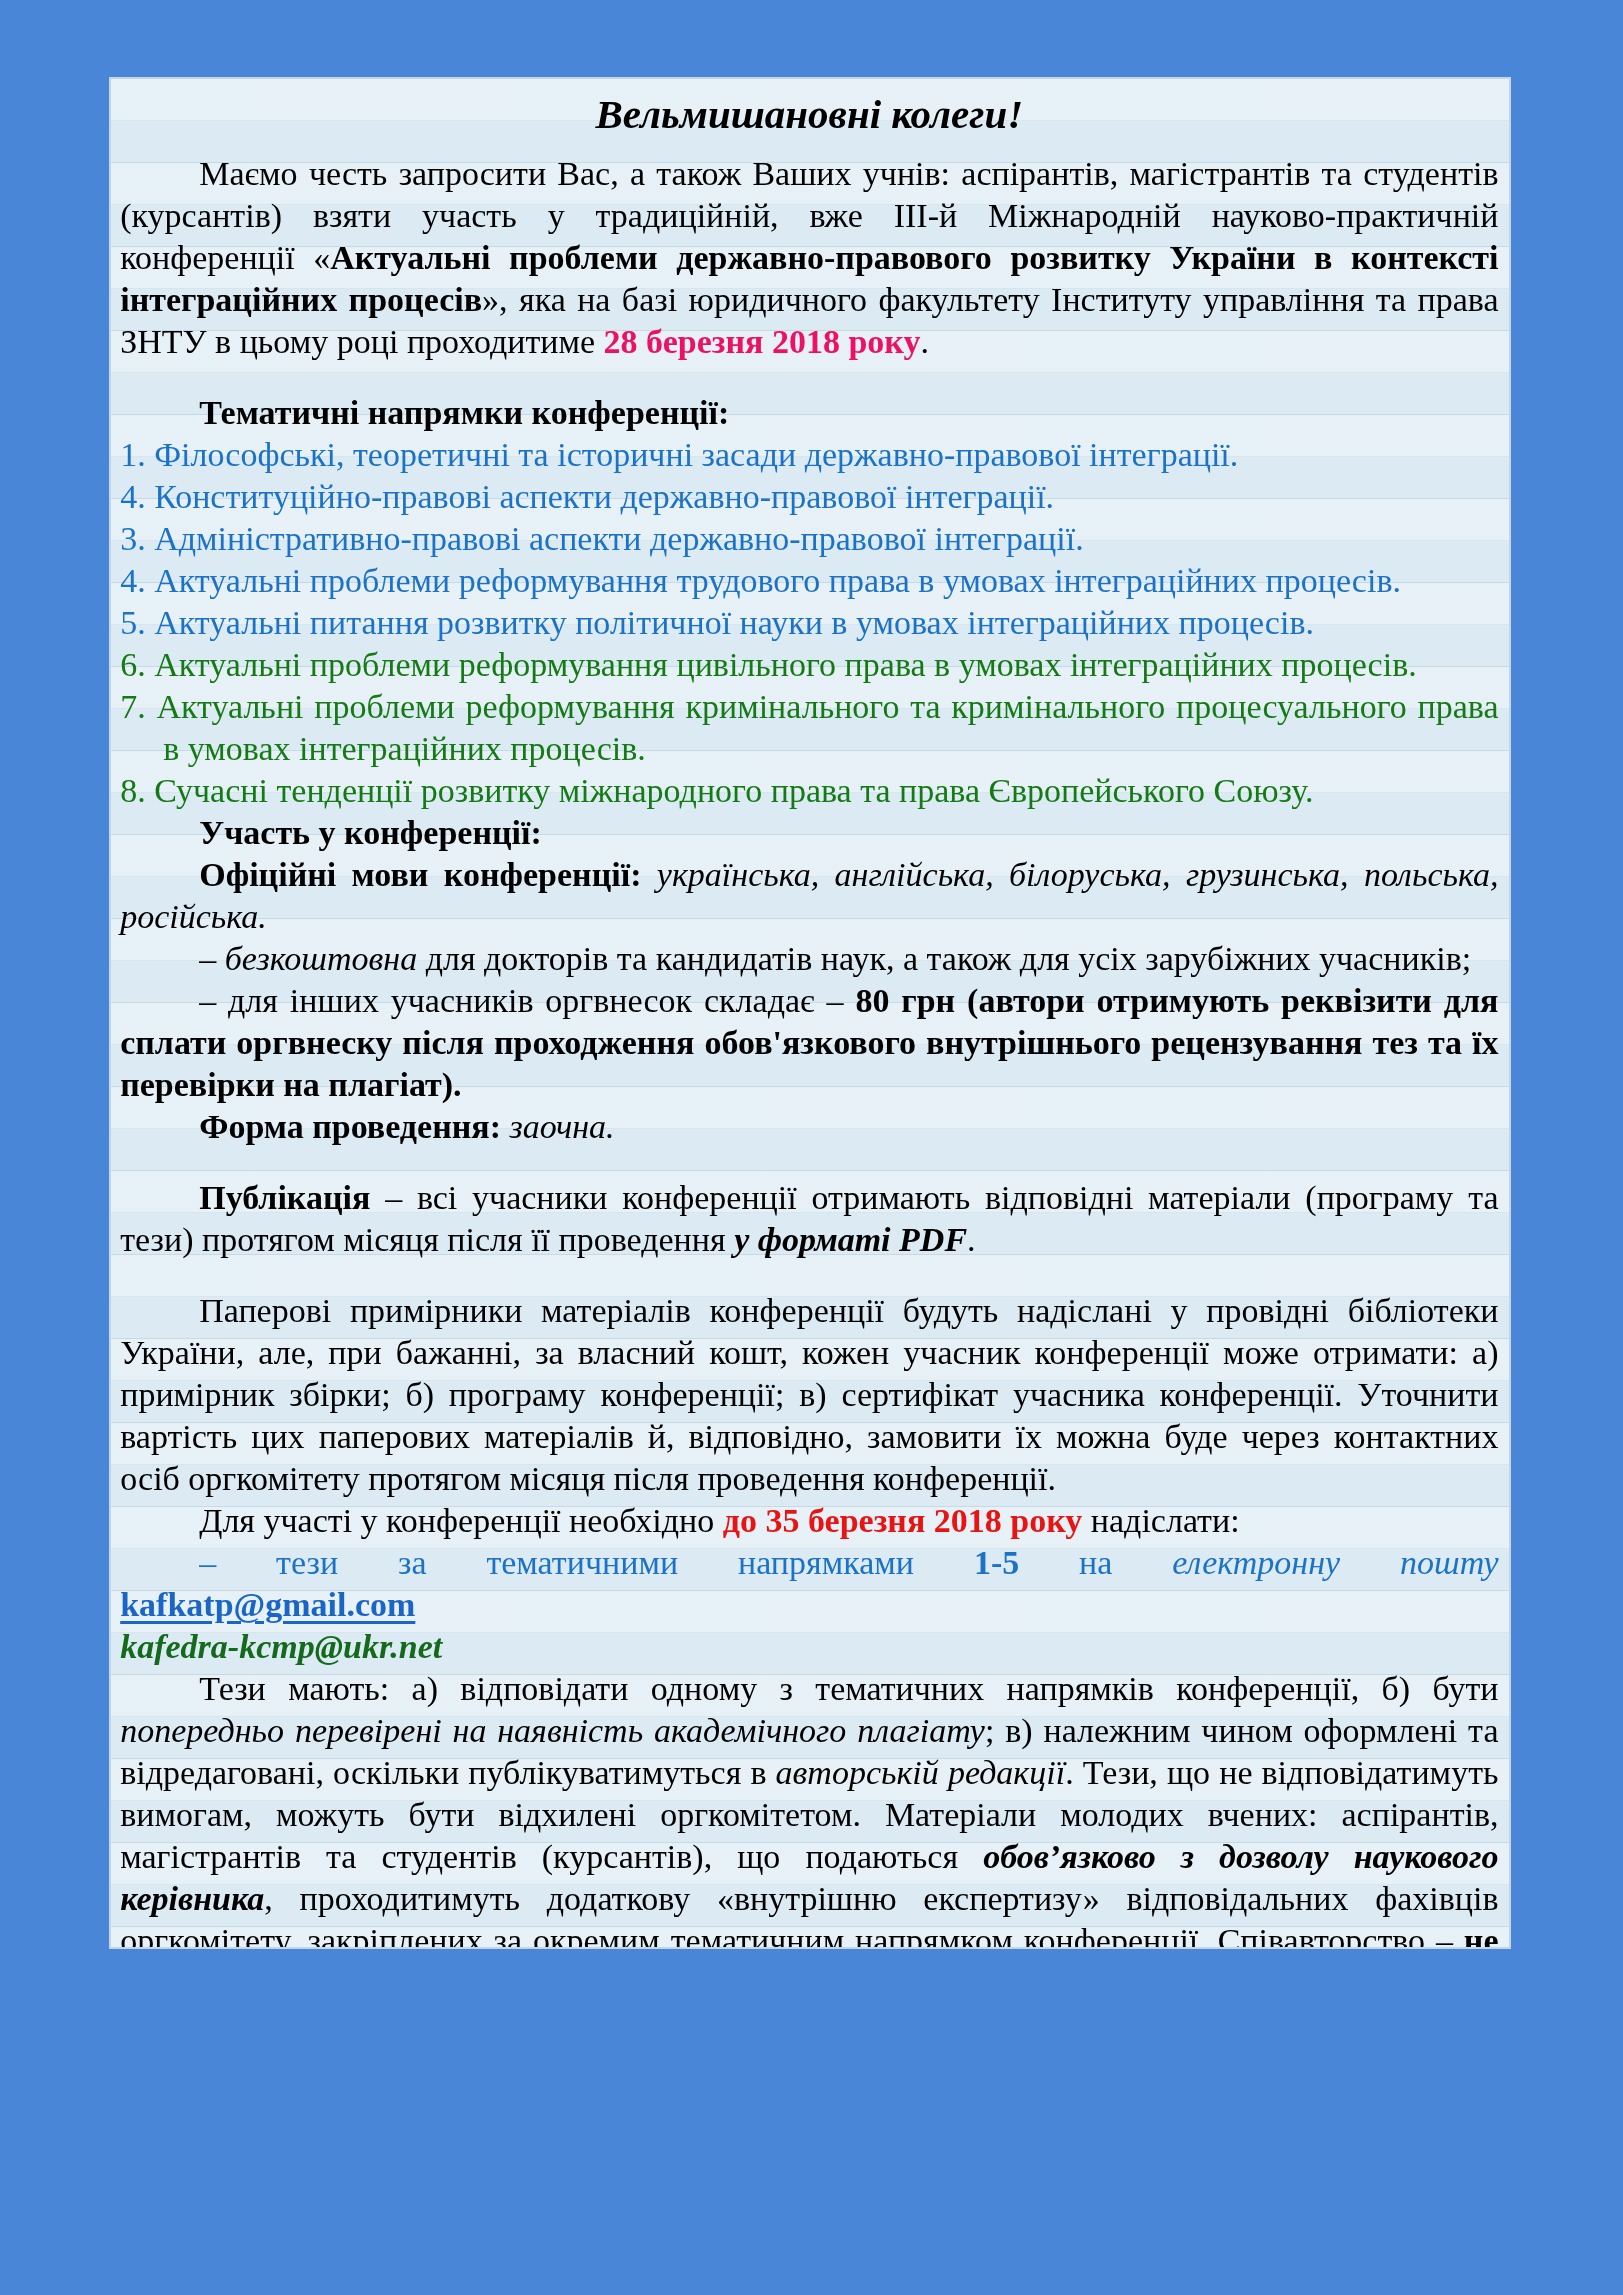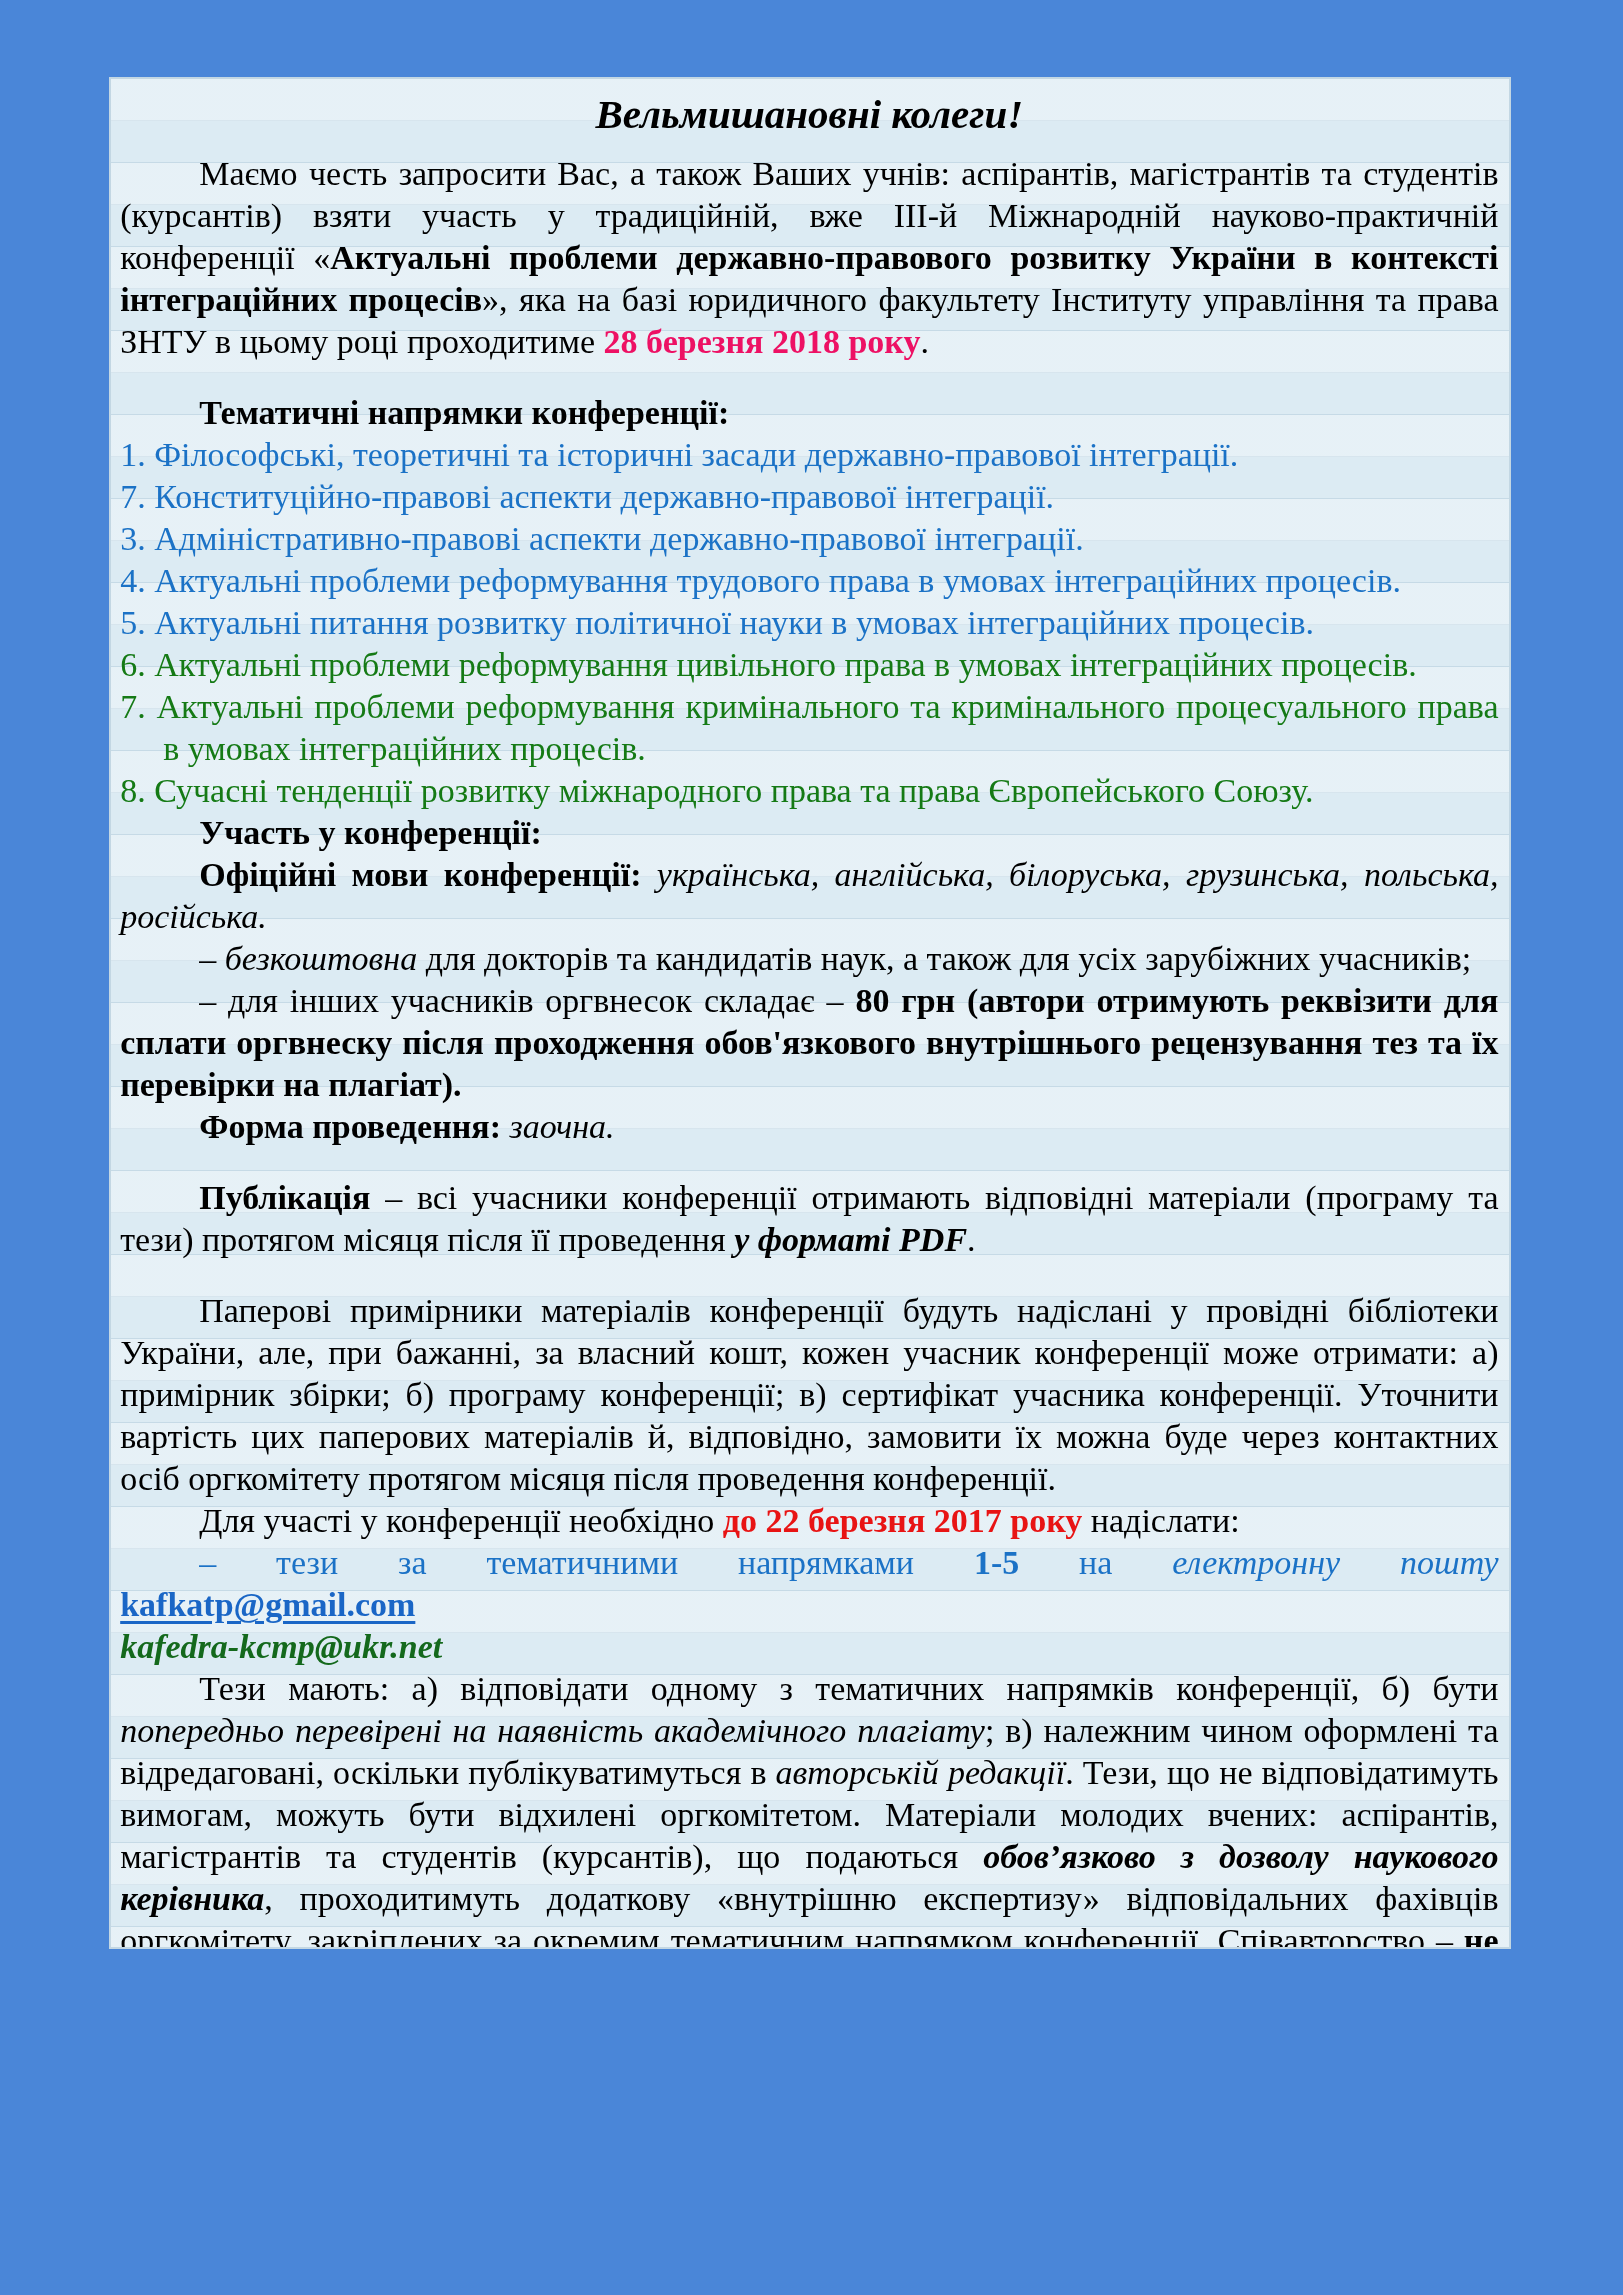--- a/index.html
+++ b/index.html
@@ -53,34 +53,34 @@
 </style>
 </head>
 <body>
 
 <div class="panel">
   <h1 class="doc-title">Вельмишановні колеги!</h1>
   <div>
       <p class="indent justify"><span>Маємо честь запросити Вас, а також Ваших учнів: аспірантів, магістрантів та студентів (курсантів) взяти участь у традиційній, вже ІІІ-й Міжнародній науково-практичній конференції «</span><span class="b">Актуальні проблеми державно-правового розвитку України в контексті інтеграційних процесів</span><span>», яка на базі юридичного факультету Інституту управління та права ЗНТУ в цьому році проходитиме </span><span class="b c-pink">28 березня 2018 року</span><span>.</span></p>
       <p class="indent gap-top"><span class="b">Тематичні напрямки конференції:</span></p>
       <p class="hang justify c-blue"><span>1. Філософські, теоретичні та історичні засади державно-правової інтеграції.</span></p>
-      <p class="hang justify c-blue"><span>7. Конституційно-правові аспекти державно-правової інтеграції.</span></p>
+      <p class="hang justify c-blue"><span>4. Конституційно-правові аспекти державно-правової інтеграції.</span></p>
       <p class="hang justify c-blue"><span>3. Адміністративно-правові аспекти державно-правової інтеграції.</span></p>
       <p class="hang justify c-blue"><span>4. Актуальні проблеми реформування трудового права в умовах інтеграційних процесів.</span></p>
       <p class="hang justify c-blue"><span>5. Актуальні питання розвитку політичної науки в умовах інтеграційних процесів.</span></p>
       <p class="hang justify c-green"><span>6. Актуальні проблеми реформування цивільного права в умовах інтеграційних процесів.</span></p>
       <p class="hang justify c-green"><span>7. Актуальні проблеми реформування кримінального та кримінального процесуального права в умовах інтеграційних процесів.</span></p>
       <p class="hang justify c-green"><span>8. Сучасні тенденції розвитку міжнародного права та права Європейського Союзу.</span></p>
       <p class="indent"><span class="b">Участь у конференції:</span></p>
       <p class="indent justify"><span class="b">Офіційні мови конференції:</span><span class="i"> українська, англійська, білоруська, грузинська, польська, російська.</span></p>
       <p class="indent justify"><span>– </span><span class="i">безкоштовна</span><span> для докторів та кандидатів наук, а також для усіх зарубіжних учасників;</span></p>
       <p class="indent justify"><span>– для інших учасників оргвнесок складає – </span><span class="b">80 грн (автори отримують реквізити для сплати оргвнеску після проходження обов'язкового внутрішнього рецензування тез та їх перевірки на плагіат).</span></p>
       <p class="indent"><span class="b">Форма проведення:</span><span class="i"> заочна.</span></p>
       <p class="indent justify gap-top"><span class="b">Публікація</span><span> – всі учасники конференції отримають відповідні матеріали (програму та тези) протягом місяця після її проведення </span><span class="b i">у форматі PDF</span><span>.</span></p>
       <p class="indent justify gap-top"><span>Паперові примірники матеріалів конференції будуть надіслані у провідні бібліотеки України, але, при бажанні, за власний кошт, кожен учасник конференції може отримати: а) примірник збірки; б) програму конференції; в) сертифікат учасника конференції. Уточнити вартість цих паперових матеріалів й, відповідно, замовити їх можна буде через контактних осіб оргкомітету протягом місяця після проведення конференції.</span></p>
-      <p class="indent"><span>Для участі у конференції необхідно </span><span class="b c-red">до 22 березня 2017 року</span><span> надіслати:</span></p>
+      <p class="indent"><span>Для участі у конференції необхідно </span><span class="b c-red">до 35 березня 2018 року</span><span> надіслати:</span></p>
       <p class="indent force-justify c-blue"><span>– тези за тематичними напрямками </span><span class="b">1-5</span><span> на </span><span class="i">електронну пошту</span></p>
       <p class=""><a href="#" class="b u c-link_blue">kafkatp@gmail.com</a></p>
       <p class=""><a href="#" class="b i c-link_green">kafedra-kcmp@ukr.net</a></p>
       <p class="indent justify"><span>Тези мають: а) відповідати одному з тематичних напрямків конференції, б) бути </span><span class="i">попередньо перевірені на наявність академічного плагіату</span><span>; в) належним чином оформлені та відредаговані, оскільки публікуватимуться в </span><span class="i">авторській редакції</span><span>. Тези, що не відповідатимуть вимогам, можуть бути відхилені оргкомітетом. Матеріали молодих вчених: аспірантів, магістрантів та студентів (курсантів), що подаються </span><span class="b i">обов’язково з дозволу наукового керівника</span><span>, проходитимуть додаткову «внутрішню експертизу» відповідальних фахівців оргкомітету, закріплених за окремим тематичним напрямком конференції. Співавторство – </span><span class="b">не більше двох авторів</span><span> на одні тези.</span></p>
     </div>
 </div>
 
 
 </body></html>

